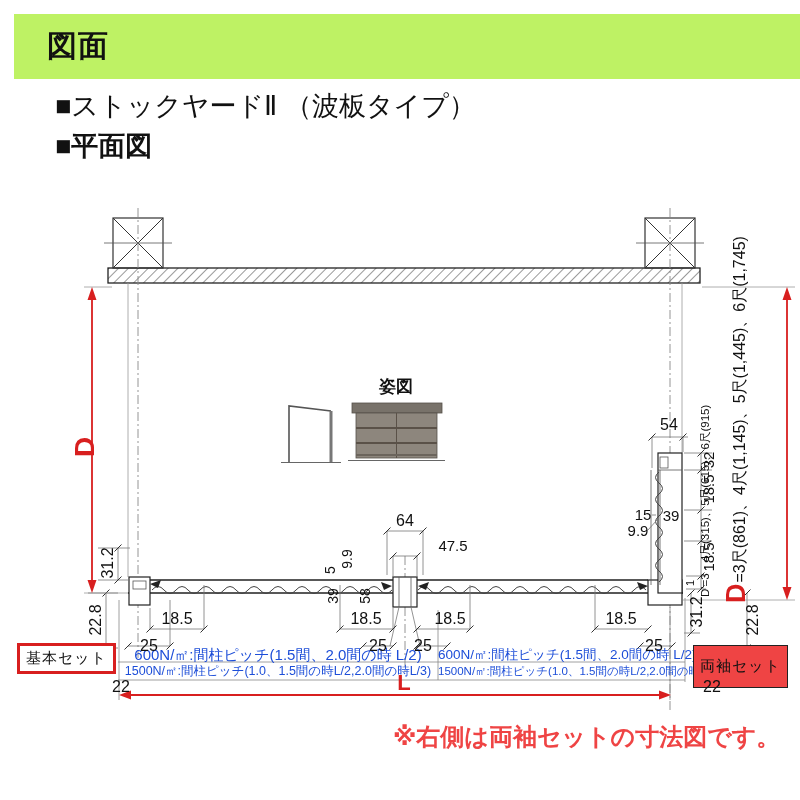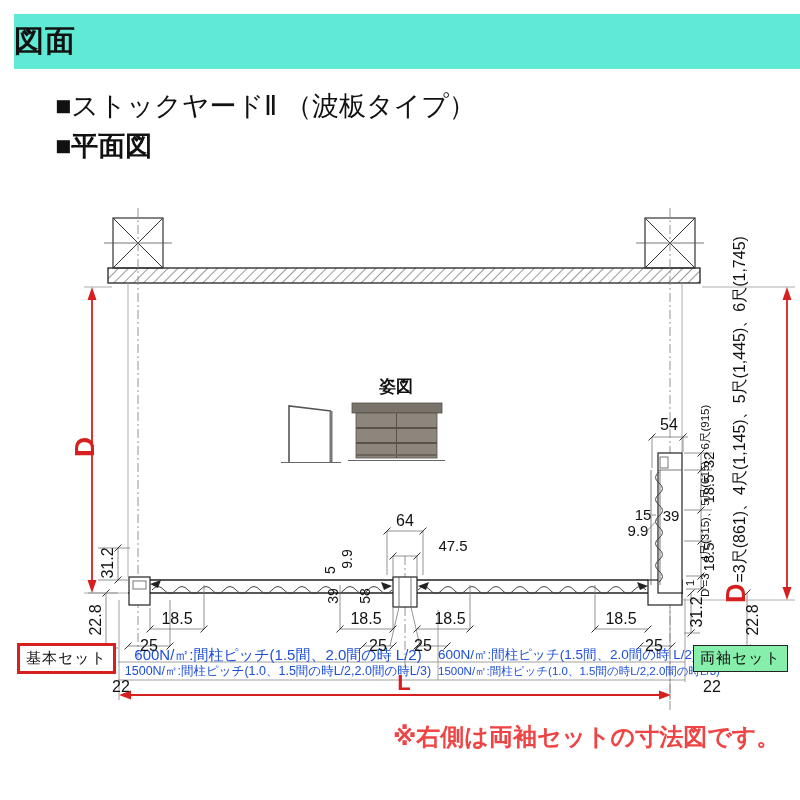--- a/index.html
+++ b/index.html
@@ -1,19 +1,19 @@
 <!DOCTYPE html>
 <html><head>
 <meta charset="utf-8">
 <style>
   html,body{margin:0;padding:0;background:#ffffff;}
   .canvas{position:relative;width:800px;height:800px;background:#fff;overflow:hidden;
           font-family:"Liberation Sans","DejaVu Sans",sans-serif;color:#111;}
-  .hdr{position:absolute;left:14px;top:14px;right:0;height:55px;background:#5eead4;
-       display:flex;align-items:center;box-sizing:border-box;}
+  .hdr{position:absolute;left:14px;top:14px;right:0;height:65px;background:#bef264;
+       display:flex;align-items:center;padding-left:33px;box-sizing:border-box;}
   .hdr .ttl{font-size:30px;font-weight:bold;letter-spacing:1px;}
   .t1{position:absolute;left:55px;top:88px;font-size:27px;font-weight:400;white-space:nowrap;}
   .t2{position:absolute;left:55px;top:128px;font-size:27px;font-weight:600;white-space:nowrap;}
   svg.plan{position:absolute;left:0;top:0;}
   .dim{position:absolute;transform:translate(-50%,-50%);font-size:16px;line-height:1;
        white-space:nowrap;color:#111;}
   .dim.rot{transform:translate(-50%,-50%) rotate(-90deg);}
   .lbl-sugata{position:absolute;left:396px;top:386px;transform:translate(-50%,-50%);
               font-size:17px;font-weight:600;}
   .dlab{position:absolute;left:71px;top:457px;transform:rotate(-90deg);transform-origin:0 0;
@@ -26,22 +26,22 @@
   .dformula .rest{font-size:16px;color:#111;}
   .dprime{position:absolute;left:700px;top:597px;transform:rotate(-90deg);transform-origin:0 0;
           white-space:nowrap;font-size:11.5px;color:#111;line-height:1;}
   .spec{position:absolute;white-space:nowrap;text-align:center;color:#1d4ed8;line-height:1.1;}
   .spec.l1{left:118px;top:647px;width:320px;font-size:15px;}
   .spec.l2{left:118px;top:665px;width:320px;font-size:12.5px;}
   .spec.r1{left:438px;top:648px;width:247px;font-size:13.5px;}
   .spec.r2{left:438px;top:665px;width:247px;font-size:11.5px;}
   .box-basic{position:absolute;left:17px;top:643px;border:3px solid #d81f1f;background:#fff;
              padding:3px 6px;font-size:15px;letter-spacing:1px;white-space:nowrap;}
-  .box-ryo{position:absolute;left:693px;top:645px;border:1.5px solid #222;background:#86efac;
-           padding:3px 6px;font-size:15px;letter-spacing:1px;white-space:nowrap;}
+  .box-ryo{position:absolute;left:693px;top:645px;border:1.5px solid #222;background:#ef4444;
+           padding:11px 6px;font-size:15px;letter-spacing:1px;white-space:nowrap;}
   .note{position:absolute;left:393px;top:721px;font-size:24px;font-weight:600;color:#ef4444;
         white-space:nowrap;}
 </style>
 </head>
 <body>
 
 <div class="canvas">
 
   <div class="hdr">
     <span class="ttl">図面</span>

